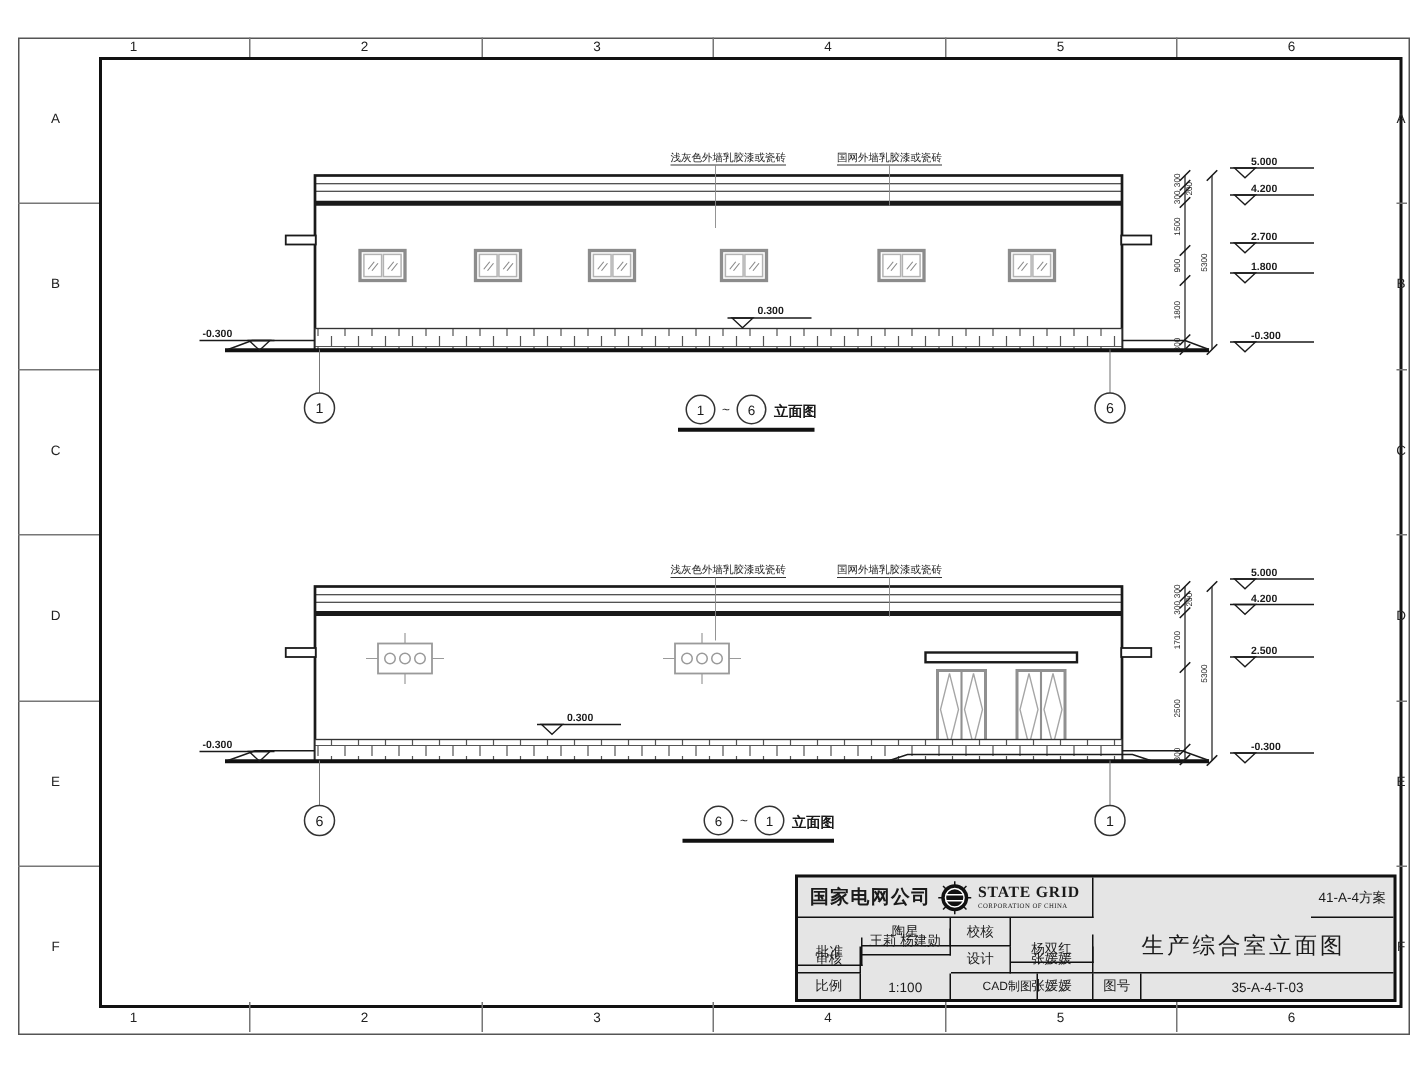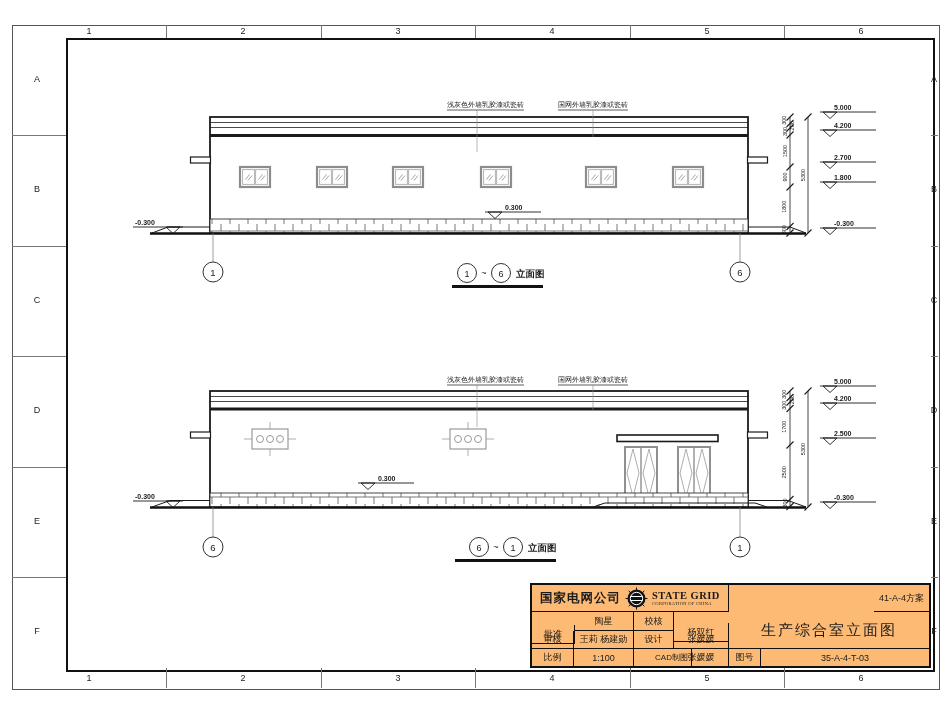--- a/index.html
+++ b/index.html
@@ -8,21 +8,21 @@
   .abs{position:absolute;}
   
   #outer-border{left:12px;top:25px;width:926px;height:663px;border:1px solid #555;}
   #inner-border{left:66px;top:38px;width:865px;height:630px;border:2.5px solid #111;}
   
   .vdiv{width:1px;background:#777;}
   .hdiv{height:1px;background:#777;}
   
   .zone{font-size:9px;color:#222;text-align:center;}
   
-  #tblock{left:530px;top:583px;width:401px;height:85px;border:2px solid #111;background:#fdba74;box-sizing:border-box;}
+  #tblock{left:530px;top:583px;width:401px;height:85px;border:2px solid #111;background:#e5e5e5;box-sizing:border-box;}
   .cell{position:absolute;display:flex;align-items:center;justify-content:center;
         box-sizing:border-box;font-size:9px;white-space:nowrap;overflow:hidden;}
   .br{border-right:1px solid #111;}
   .bb{border-bottom:1px solid #111;}
   .company{font-size:12.5px;font-weight:bold;letter-spacing:1px;}
   .brand1{font-family:"Liberation Serif", serif;font-size:10.5px;font-weight:bold;letter-spacing:.5px;line-height:10px;text-align:center;}
   .brand2{font-family:"Liberation Serif", serif;font-size:4.5px;letter-spacing:.3px;line-height:5px;}
   .dtitle{font-size:15px;letter-spacing:2px;font-family:Liberation Mono, monospace;}
   svg text{font-family:"Liberation Sans", sans-serif;fill:#1a1a1a;}
   .t7{font-size:7px;}
@@ -322,21 +322,21 @@
     </div>
     <div class="cell bb" style="left:342px;top:0;width:55px;height:27px">41-A-4方案</div>
 
     <div class="cell br bb" style="left:0;top:40px;width:43px;height:19px">批准</div>
     <div class="cell br bb" style="left:42px;top:27px;width:60px;height:19px">陶星</div>
     <div class="cell br bb" style="left:102px;top:27px;width:40px;height:19px">校核</div>
     <div class="cell br bb" style="left:142px;top:38px;width:55px;height:19px">杨双红</div>
     <div class="cell bb dtitle" style="left:197px;top:27px;width:200px;height:37px">生产综合室立面图</div>
 
     <div class="cell br bb" style="left:0;top:46px;width:42px;height:18px">审核</div>
-    <div class="cell br bb" style="left:42px;top:46px;width:60px;height:18px">王莉 杨建勋</div>
+    <div class="cell br bb" style="left:42px;top:34px;width:60px;height:18px">王莉 杨建勋</div>
     <div class="cell br bb" style="left:102px;top:46px;width:40px;height:18px">设计</div>
     <div class="cell br bb" style="left:142px;top:46px;width:55px;height:18px">张媛媛</div>
 
     <div class="cell br" style="left:0;top:64px;width:42px;height:17px">比例</div>
     <div class="cell br" style="left:42px;top:64px;width:60px;height:17px">1:100</div>
     <div class="cell br" style="left:120px;top:64px;width:40px;height:17px;font-size:8px">CAD制图</div>
     <div class="cell br" style="left:142px;top:64px;width:55px;height:17px">张媛媛</div>
     <div class="cell br" style="left:197px;top:64px;width:32px;height:17px">图号</div>
     <div class="cell" style="left:229px;top:64px;width:168px;height:17px">35-A-4-T-03</div>
   </div>

